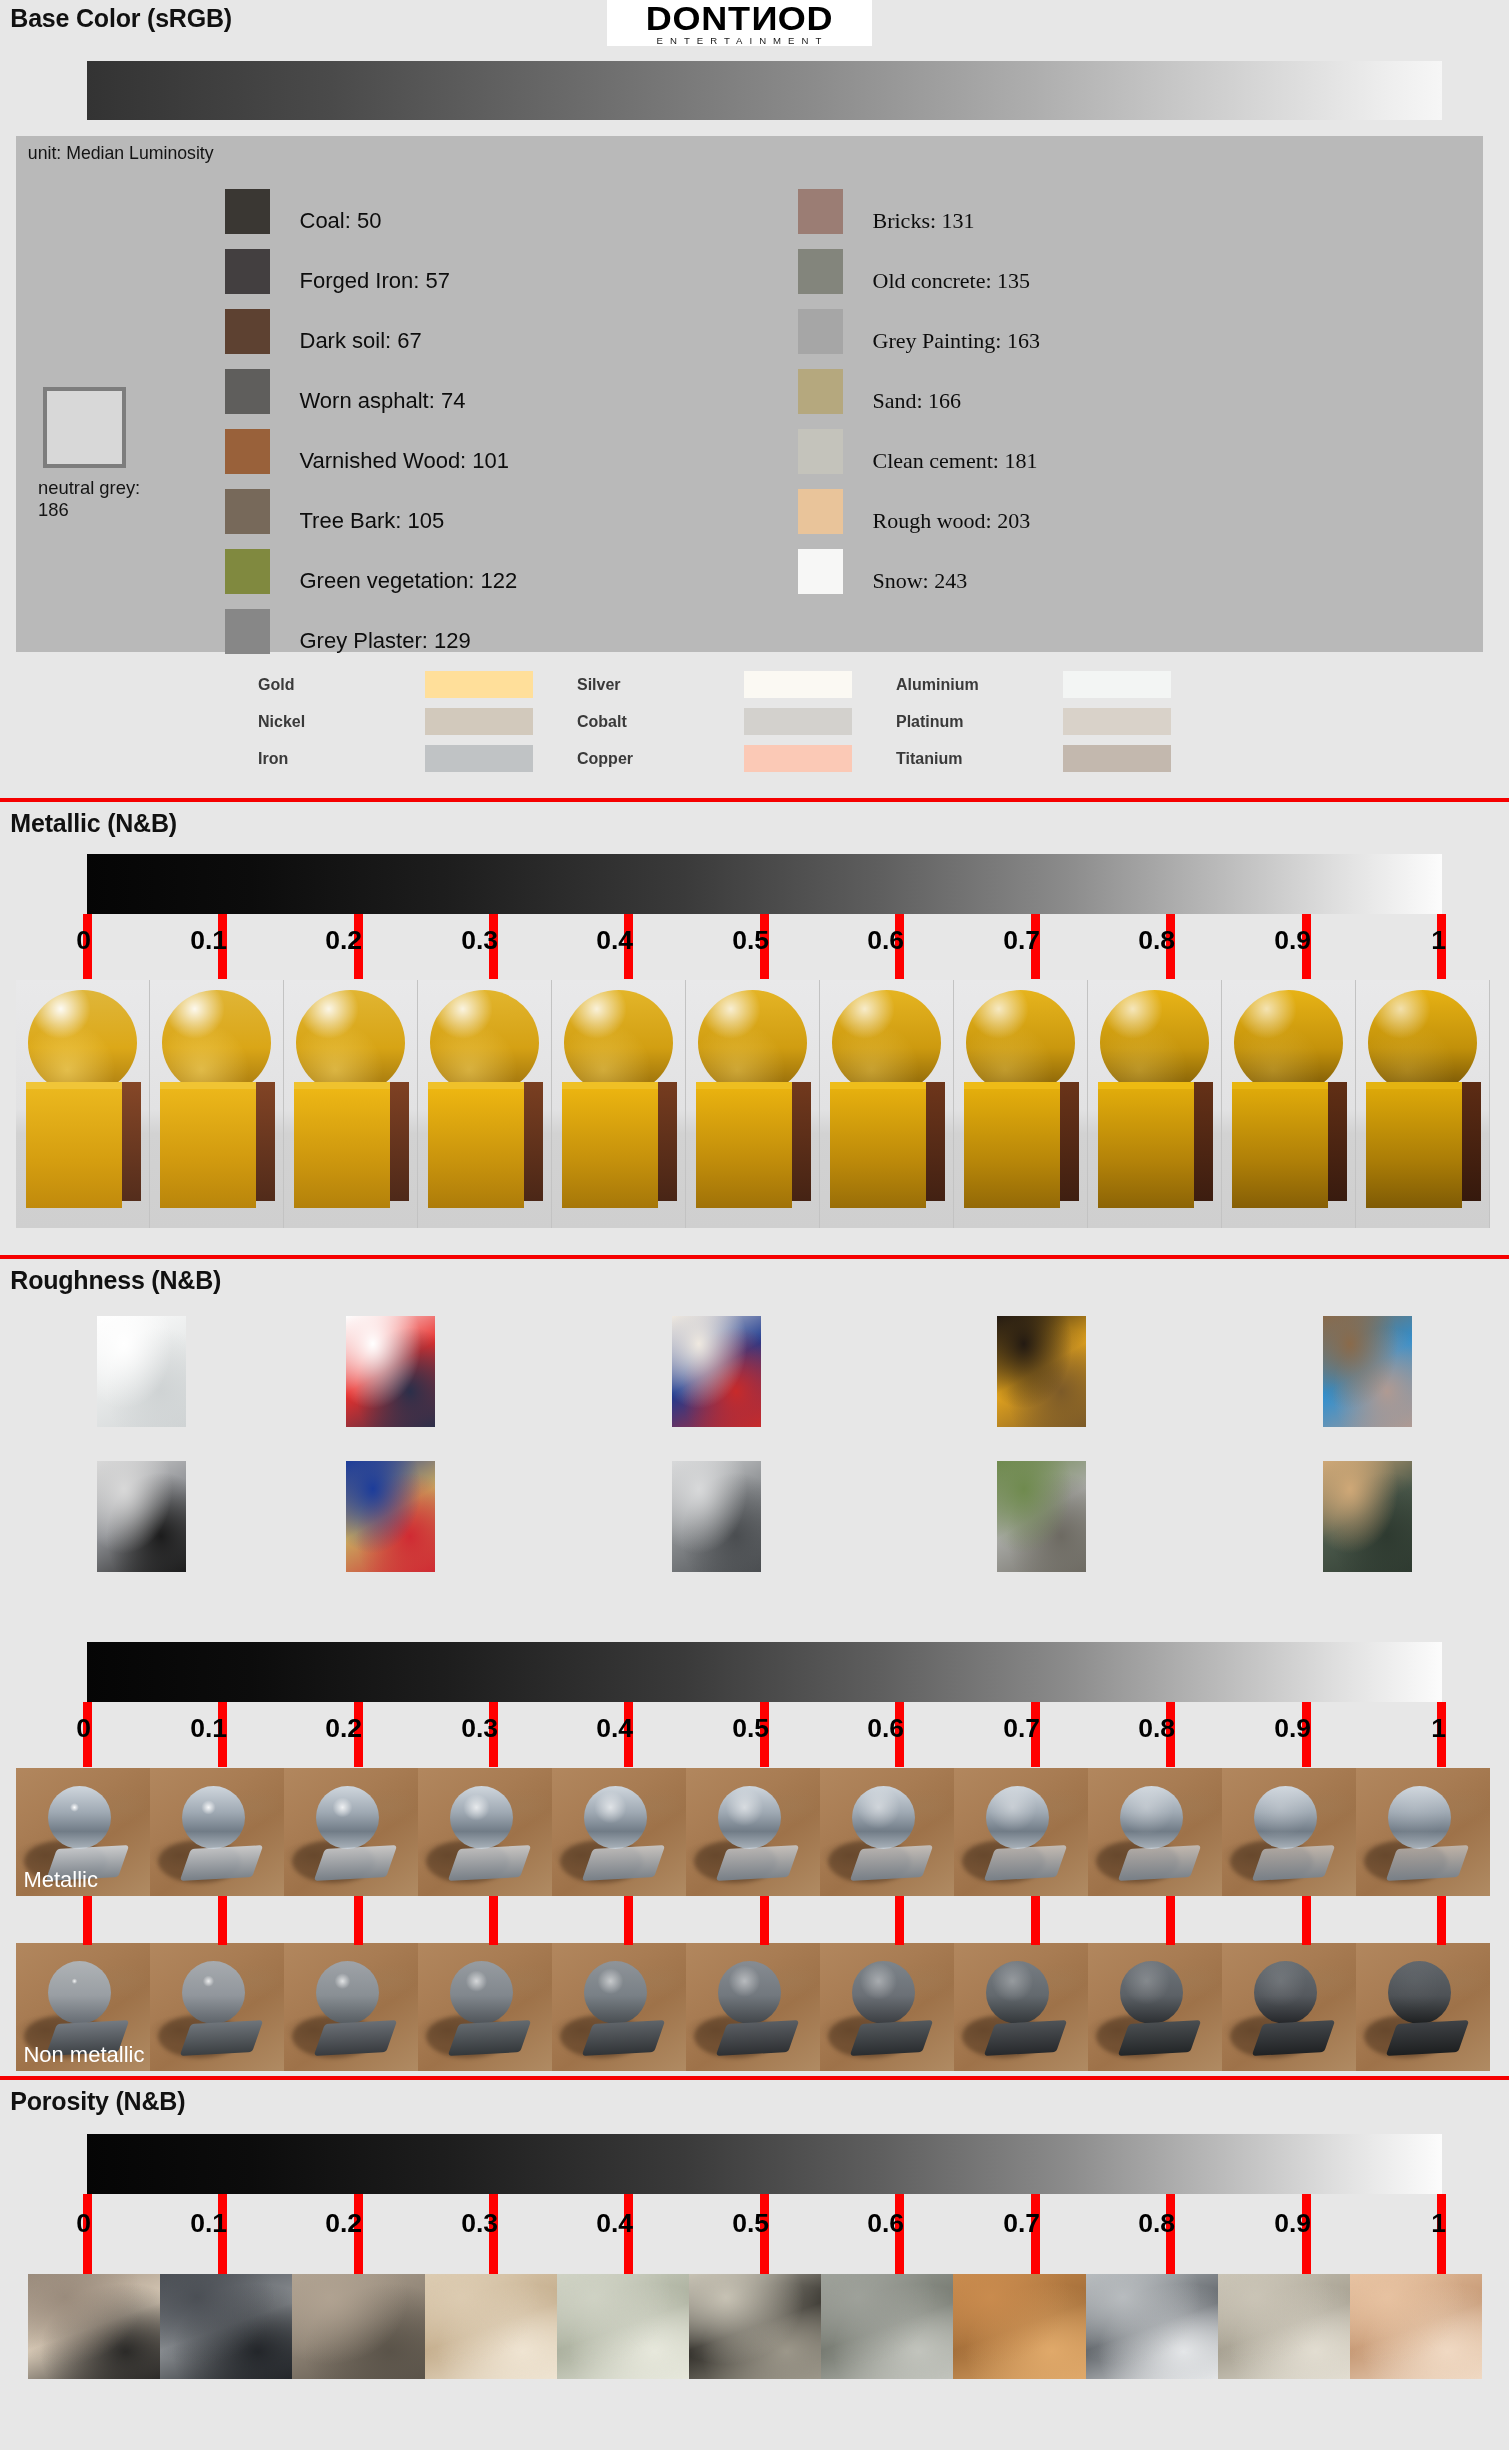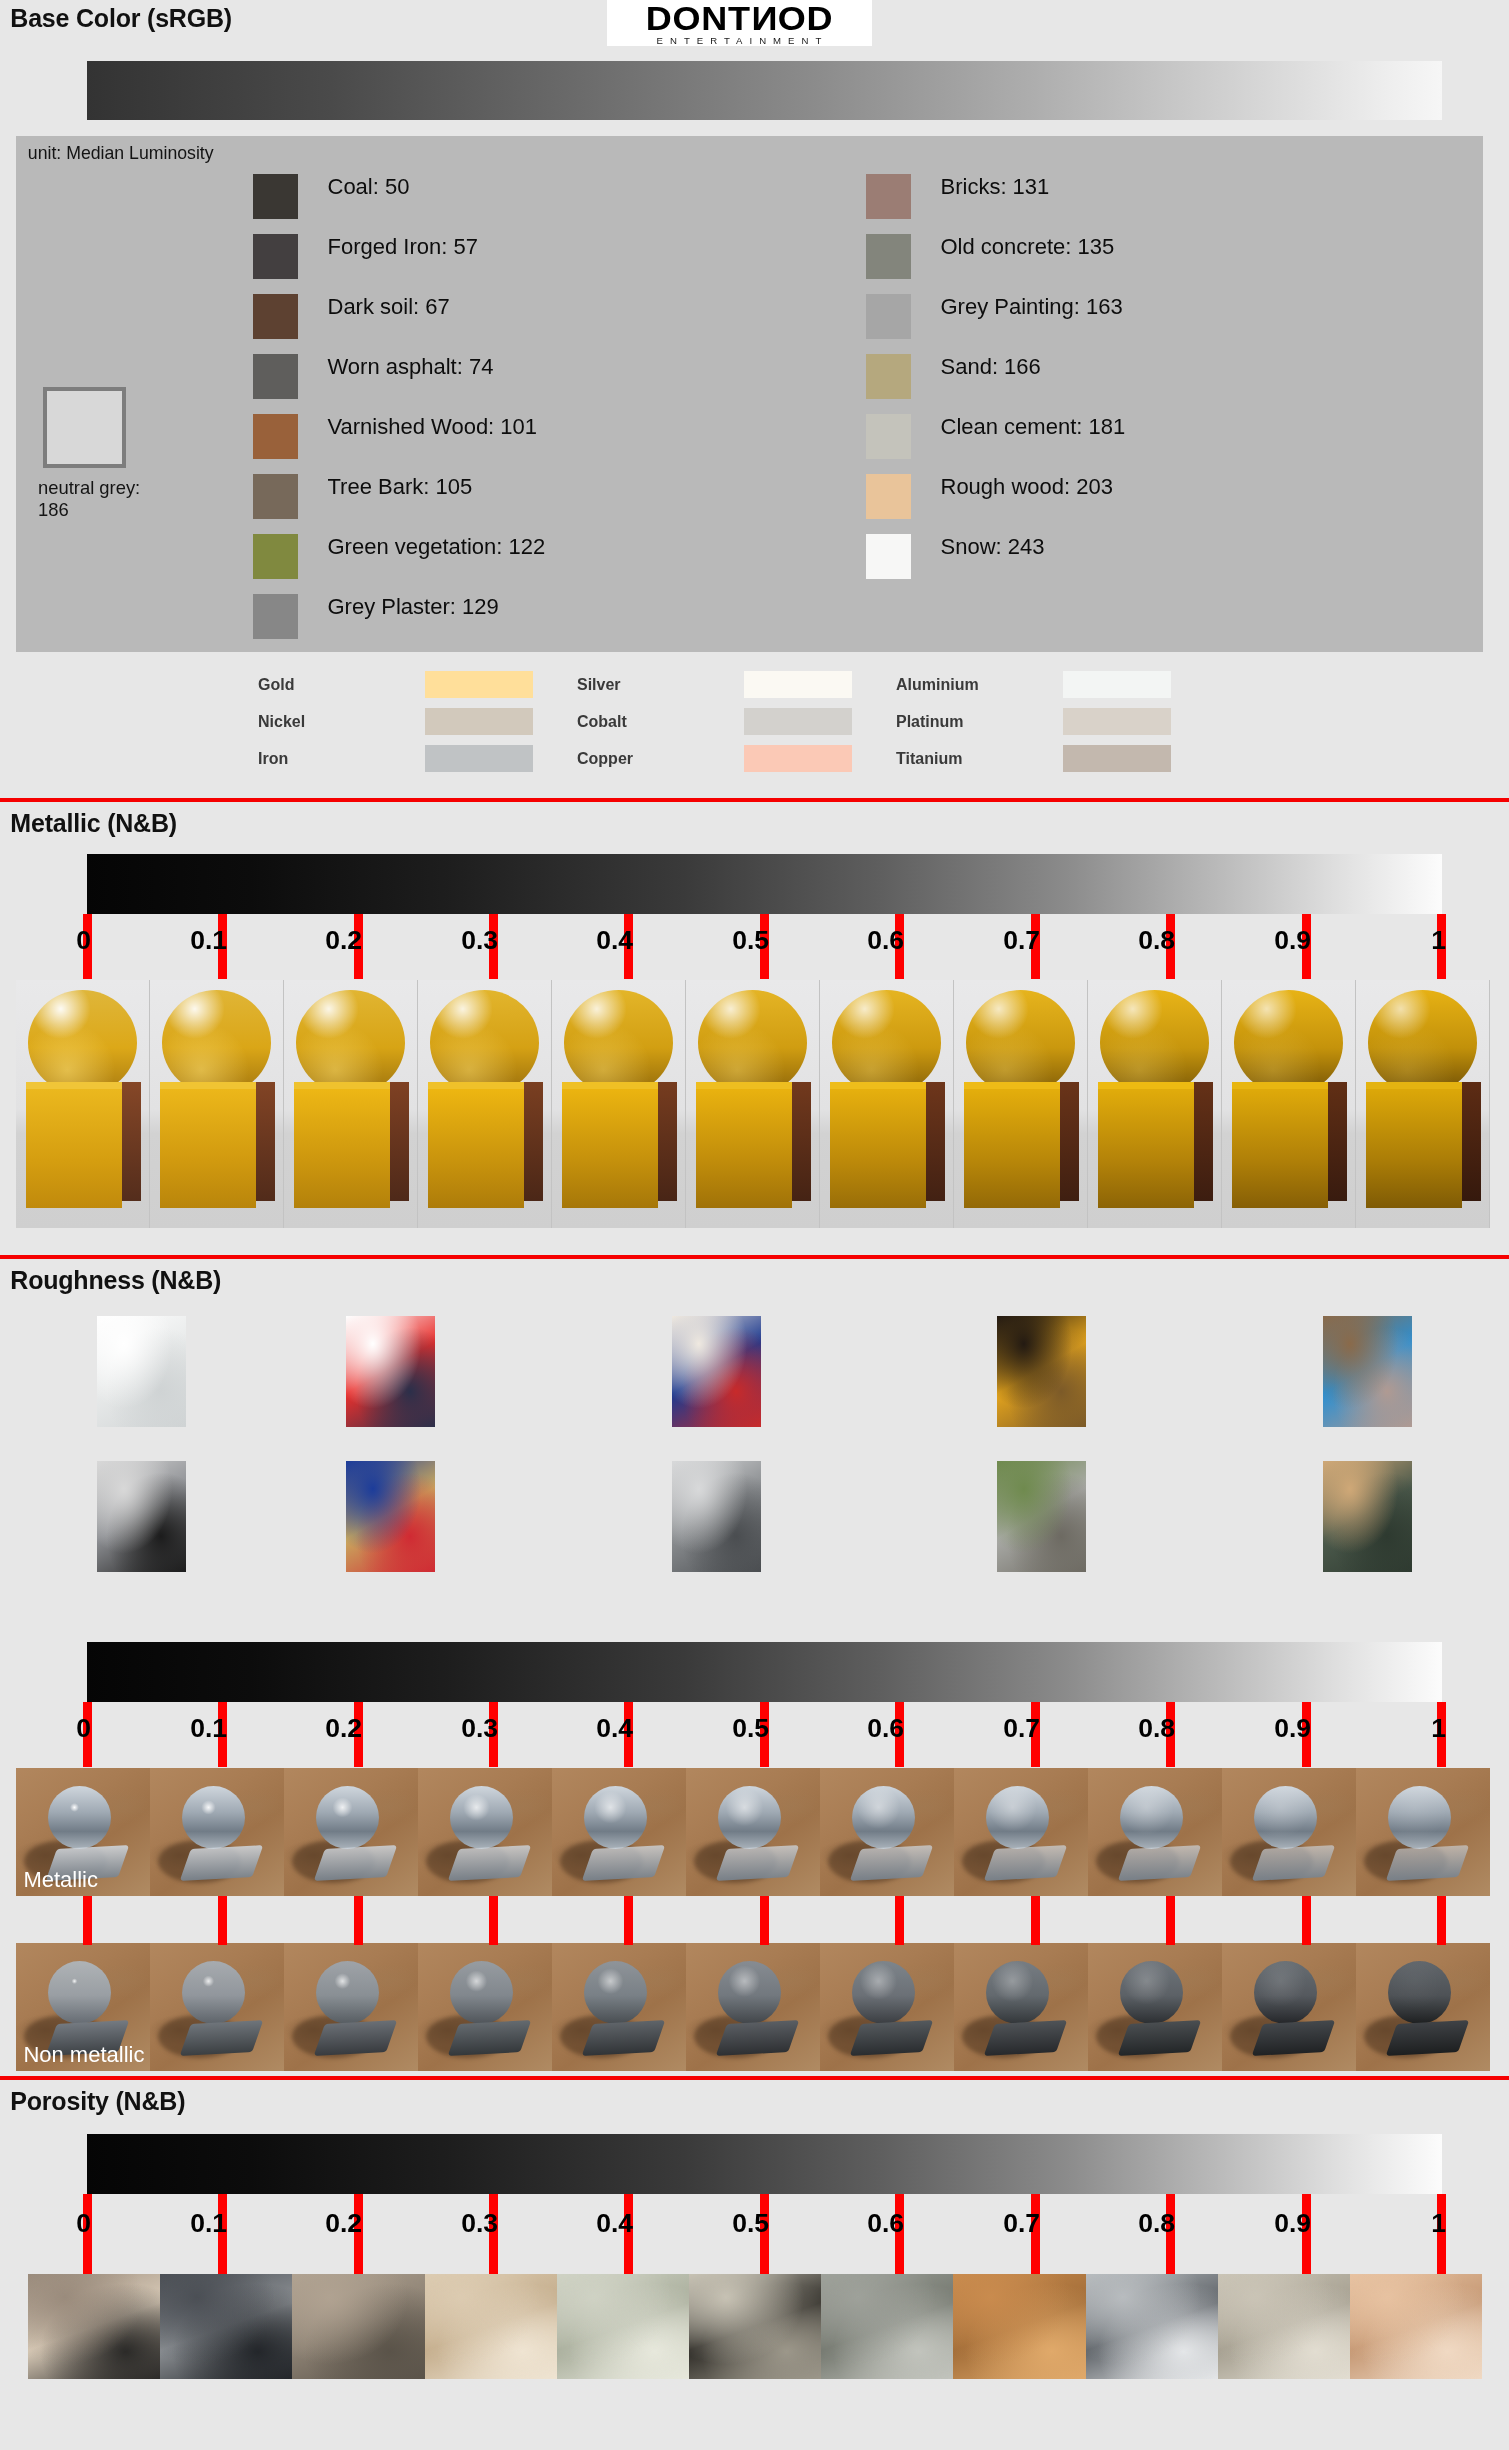--- a/index.html
+++ b/index.html
@@ -86,26 +86,25 @@
   .neutral-label {
     position: absolute;
     left: 22px; top: 341px;
     width: 140px;
     font-size: 18.4px;
     line-height: 1.18;
     color: #141414;
   }
   .swatch-col { position: absolute; top: 38px; }
   #col-left  { left: 209px; }
-  #col-right { left: 822px; }
+  #col-right { left: 782px; font-family: Liberation Serif, serif; }
   .sw-row {
     display: flex;
-    align-items: flex-start;
+    align-items: flex-end;
     height: 60px;
-    margin-left: 28px;
   }
   .sw-chip {
     width: 45px; height: 45px;
     flex: 0 0 auto;
   }
   .sw-text {
     margin-left: 29.5px;
     font-size: 22px;
     color: #0d0d0d;
     white-space: nowrap;

